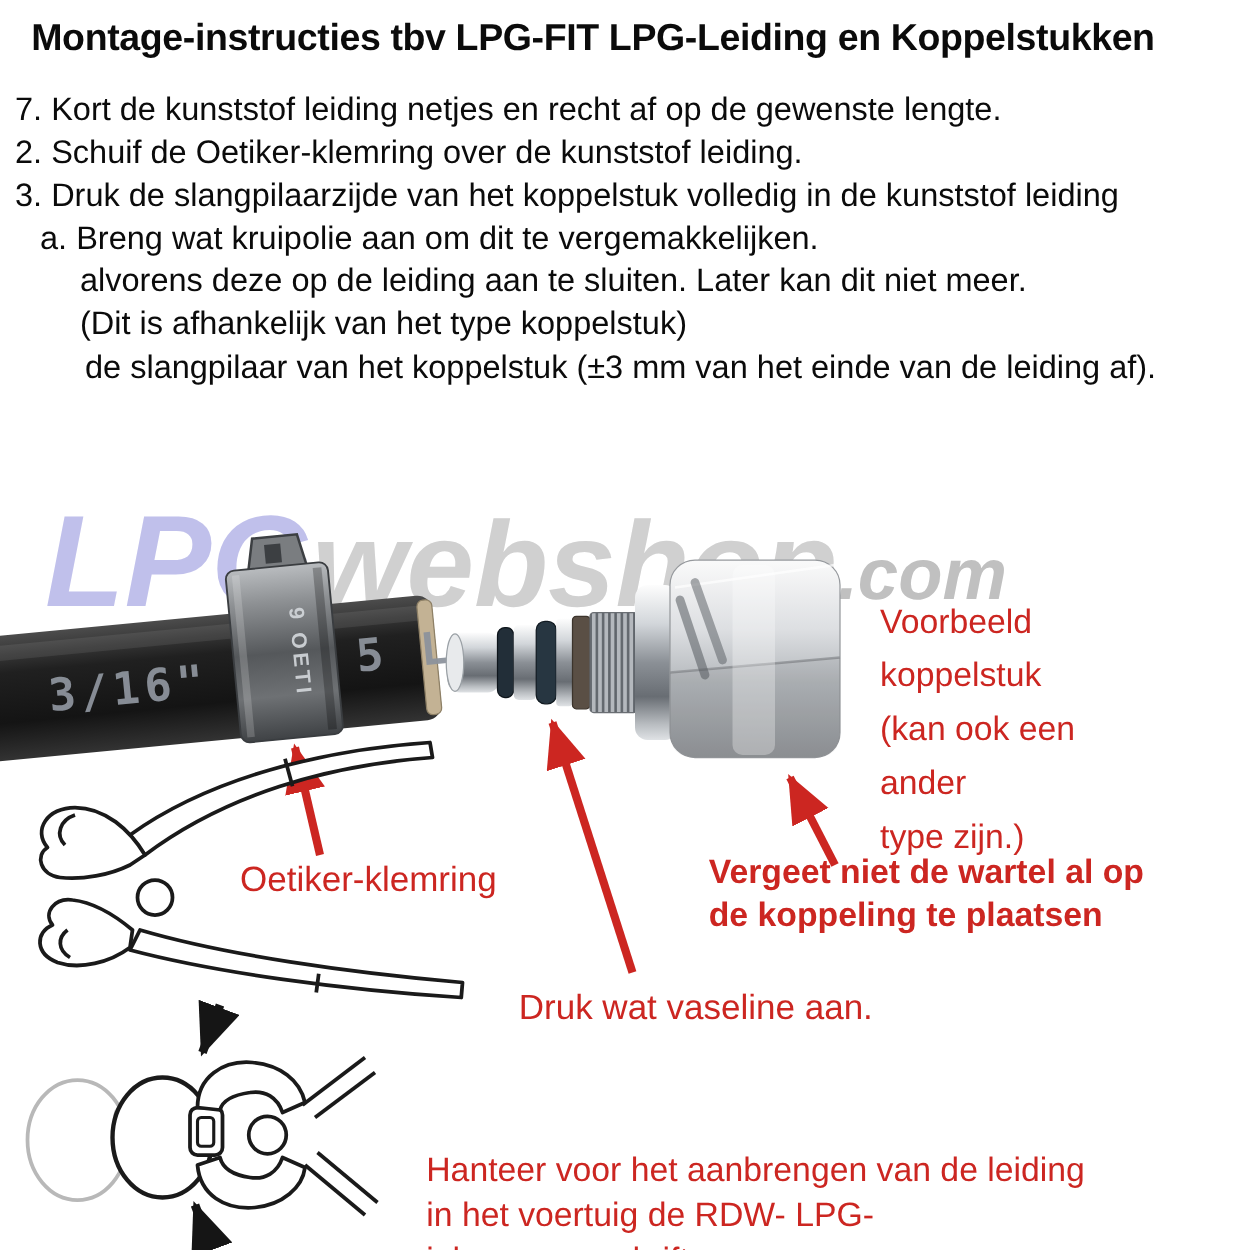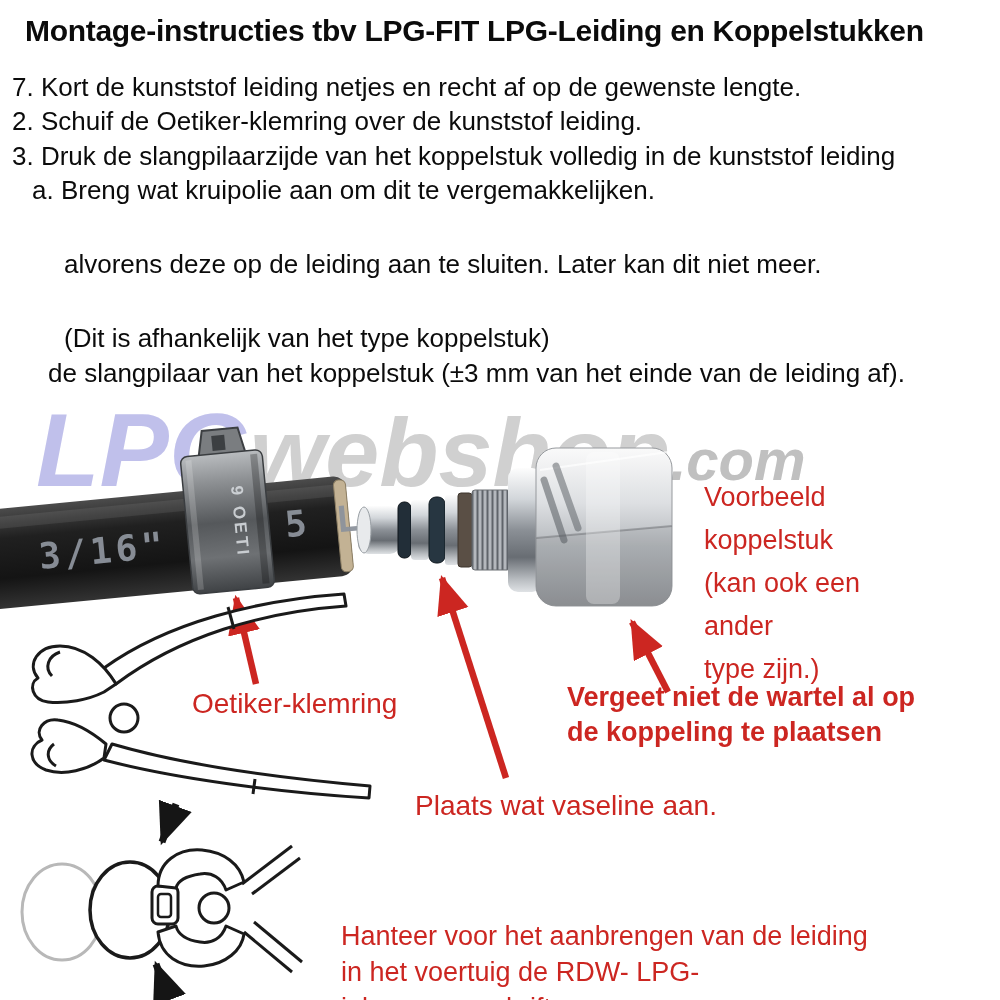--- a/index.html
+++ b/index.html
@@ -5,22 +5,22 @@
   html,body{margin:0;padding:0;background:#fff;}
   .page{position:relative;width:923px;height:1000px;background:#ffffff;overflow:hidden;
         font-family:"Liberation Sans",sans-serif;color:#0b0b0b;}
   .title{position:absolute;left:25px;top:14px;font-size:30px;font-weight:bold;
          letter-spacing:-0.3px;white-space:nowrap;}
   .instructions{position:absolute;left:12px;top:70px;width:980px;font-size:26px;
                 line-height:34.3px;}
   .ln{white-space:nowrap;}
   .in0{margin-left:0;}
   .in1{margin-left:20px;}   
-  .in2{margin-left:52px;margin-top:40px;}   
-  .in3{margin-left:36px;}   
+  .in2{margin-left:52px;}   
+  .in3{margin-left:56px;}   
   .watermark{position:absolute;left:36px;top:398px;white-space:nowrap;font-style:italic;
              line-height:1;user-select:none;}
   .wm-lpg{font-size:104px;font-weight:bold;color:var(--watermark-lavender,#b6b6e8);opacity:.85;}
   .wm-web{font-size:97px;font-weight:bold;color:var(--watermark-gray,#cbcbcb);opacity:.9;}
   .wm-com{font-size:58px;font-weight:bold;color:var(--watermark-com,#bdbdbd);opacity:.95;
           position:relative;top:-6px;}
   .photo-svg{position:absolute;left:0;top:0;width:1000px;height:1000px;}
   .red-label{position:absolute;color:var(--annotation-red,#cc2621);font-size:27px;
              white-space:pre-line;line-height:31px;}
   .lbl-voorbeeld{left:704px;top:476px;line-height:43px;}
@@ -168,17 +168,17 @@
       </g>
     </g>
   </svg>
 
   <div class="red-label lbl-voorbeeld">Voorbeeld koppelstuk
 (kan ook een ander
 type zijn.)</div>
   <div class="red-label lbl-oetiker">Oetiker-klemring</div>
   <div class="red-label lbl-wartel">Vergeet niet de wartel al op
 de koppeling te plaatsen</div>
-  <div class="red-label lbl-vaseline">Plaats wat vaseline aan.</div>
+  <div class="red-label lbl-vaseline">Druk wat vaseline aan.</div>
   <div class="red-label lbl-hanteer">Hanteer voor het aanbrengen van de leiding
 in het voertuig de RDW- LPG-inbouwvoorschriften.</div>
 
 </div>
 
 </body></html>

